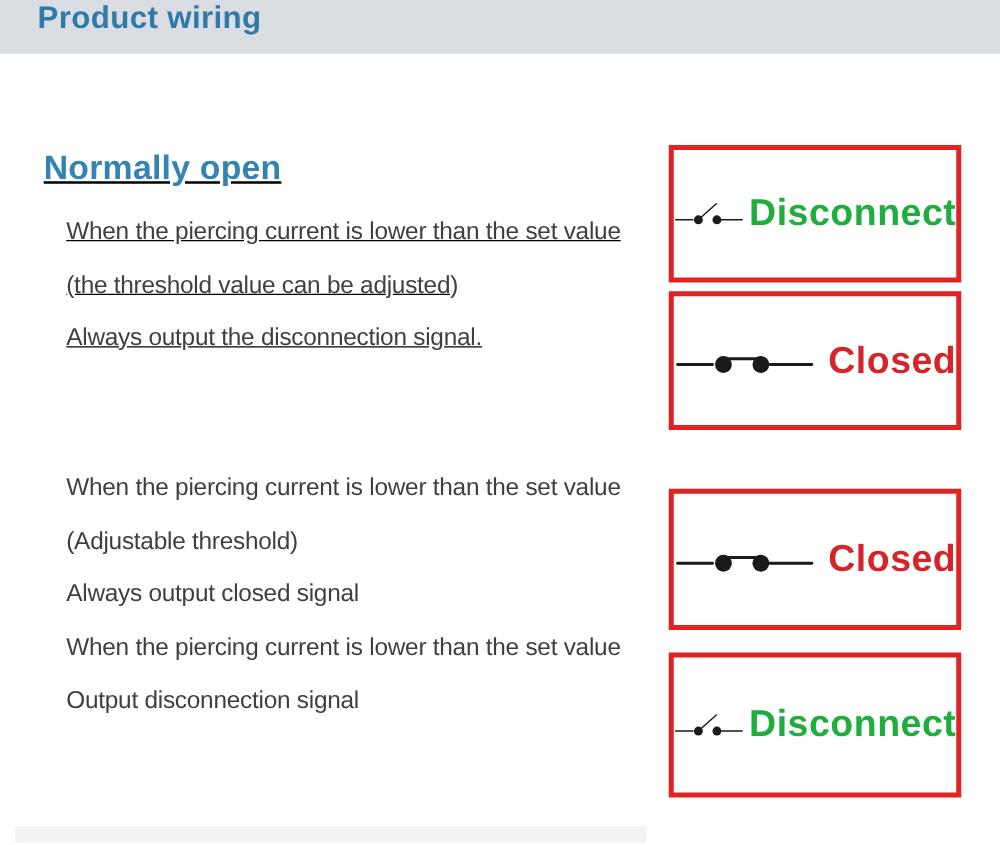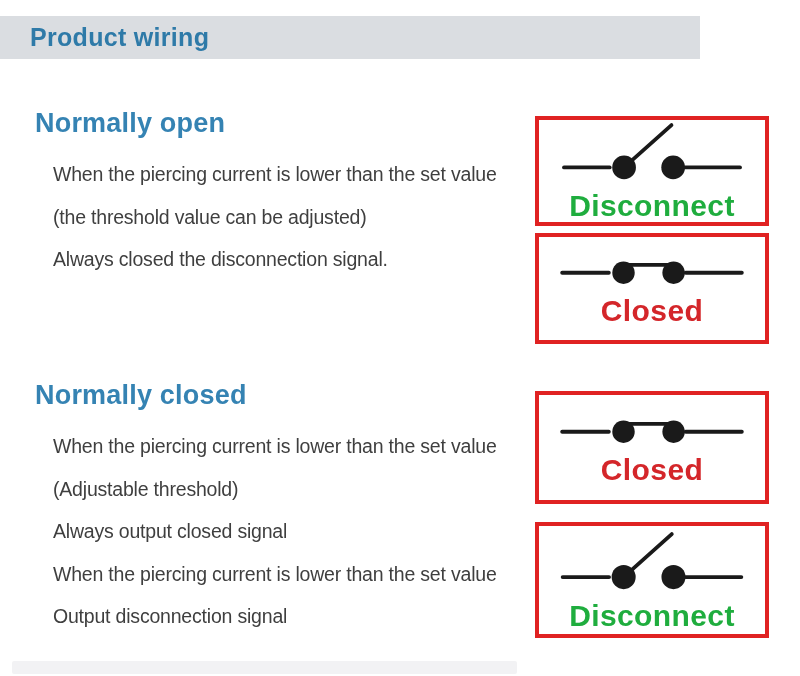--- a/index.html
+++ b/index.html
@@ -1,43 +1,43 @@
 <!DOCTYPE html>
 <html style="--header-bg: #dadde1; --header-text: #2e7aa8; --section-heading: #3583b3; --body-text: #3f3f3f; --box-border: #e02222; --disconnect-label: #1fad3e; --closed-label: #d4262a; --symbol: #1a1a1a;"><head>
 <meta charset="utf-8">
 <style>
   html,body { margin:0; padding:0; background:#ffffff; }
   #app {
     position:relative; width:800px; height:676px; background:#ffffff;
     font-family:"Liberation Sans", sans-serif; overflow:hidden;
   }
   .header-bar {
-    position:absolute; left:0; top:16px; width:700px; height:43px;
+    position:absolute; left:0; top:0; width:800px; height:43px;
     background:var(--header-bg, #dadde1);
-    display:flex; align-items:center; padding-left:30px; box-sizing:border-box;
+    display:flex; padding-left:30px; box-sizing:border-box;
   }
   .header-title {
     font-size:25px; font-weight:700; letter-spacing:0.3px;
     color:var(--header-text, #2e7aa8);
   }
   .text-section { position:absolute; left:35px; width:505px; }
   .text-section h2 {
     margin:0 0 26px 0; font-size:27px; line-height:30px; font-weight:700;
     color:var(--section-heading, #3583b3); letter-spacing:0.2px;
   }
   .text-section p {
     margin:0 0 21px 18px; font-size:19.5px; line-height:21.5px;
     color:var(--body-text, #3f3f3f); letter-spacing:-0.2px;
   }
-  #section-open   { top:108px; }
+  #section-open   { top:119px;text-decoration:underline; }
   #section-closed { top:380px; }
   .diagram-box {
     position:absolute; left:535px; width:234px; box-sizing:border-box;
     border:4px solid var(--box-border, #e02222); background:#ffffff;
-    display:flex; flex-direction:column; align-items:center; justify-content:center;
+    display:flex; flex-direction:row; align-items:center; justify-content:center;
     gap:4px;
   }
   #box-1 { top:116px; height:110px; }
   #box-2 { top:233px; height:111px; gap:10px; }
   #box-3 { top:391px; height:113px; gap:10px; }
   #box-4 { top:522px; height:116px; }
   .switch-svg { display:block; }
   .switch-svg line { stroke:var(--symbol, #1a1a1a); stroke-width:4.5; stroke-linecap:round; }
   .switch-svg circle { fill:var(--symbol, #1a1a1a); }
   .box-label {
@@ -56,25 +56,24 @@
 <div id="app">
 
   <div class="header-bar">
     <span class="header-title">Product wiring</span>
   </div>
 
   <div class="text-section" id="section-open">
     <h2>Normally open</h2>
     <p>When the piercing current is lower than the set value</p>
     <p>(the threshold value can be adjusted)</p>
-    <p>Always closed the disconnection signal.</p>
+    <p>Always output the disconnection signal.</p>
   </div>
 
   <div class="text-section" id="section-closed">
-    <h2>Normally closed</h2>
     <p>When the piercing current is lower than the set value</p>
     <p>(Adjustable threshold)</p>
     <p>Always output closed signal</p>
     <p>When the piercing current is lower than the set value</p>
     <p>Output disconnection signal</p>
   </div>
 
   <div class="diagram-box" id="box-1">
     <svg class="switch-svg" width="190" height="67" viewBox="0 0 220 78" aria-hidden="true">
       <line x1="6" y1="56" x2="60" y2="56"></line>

